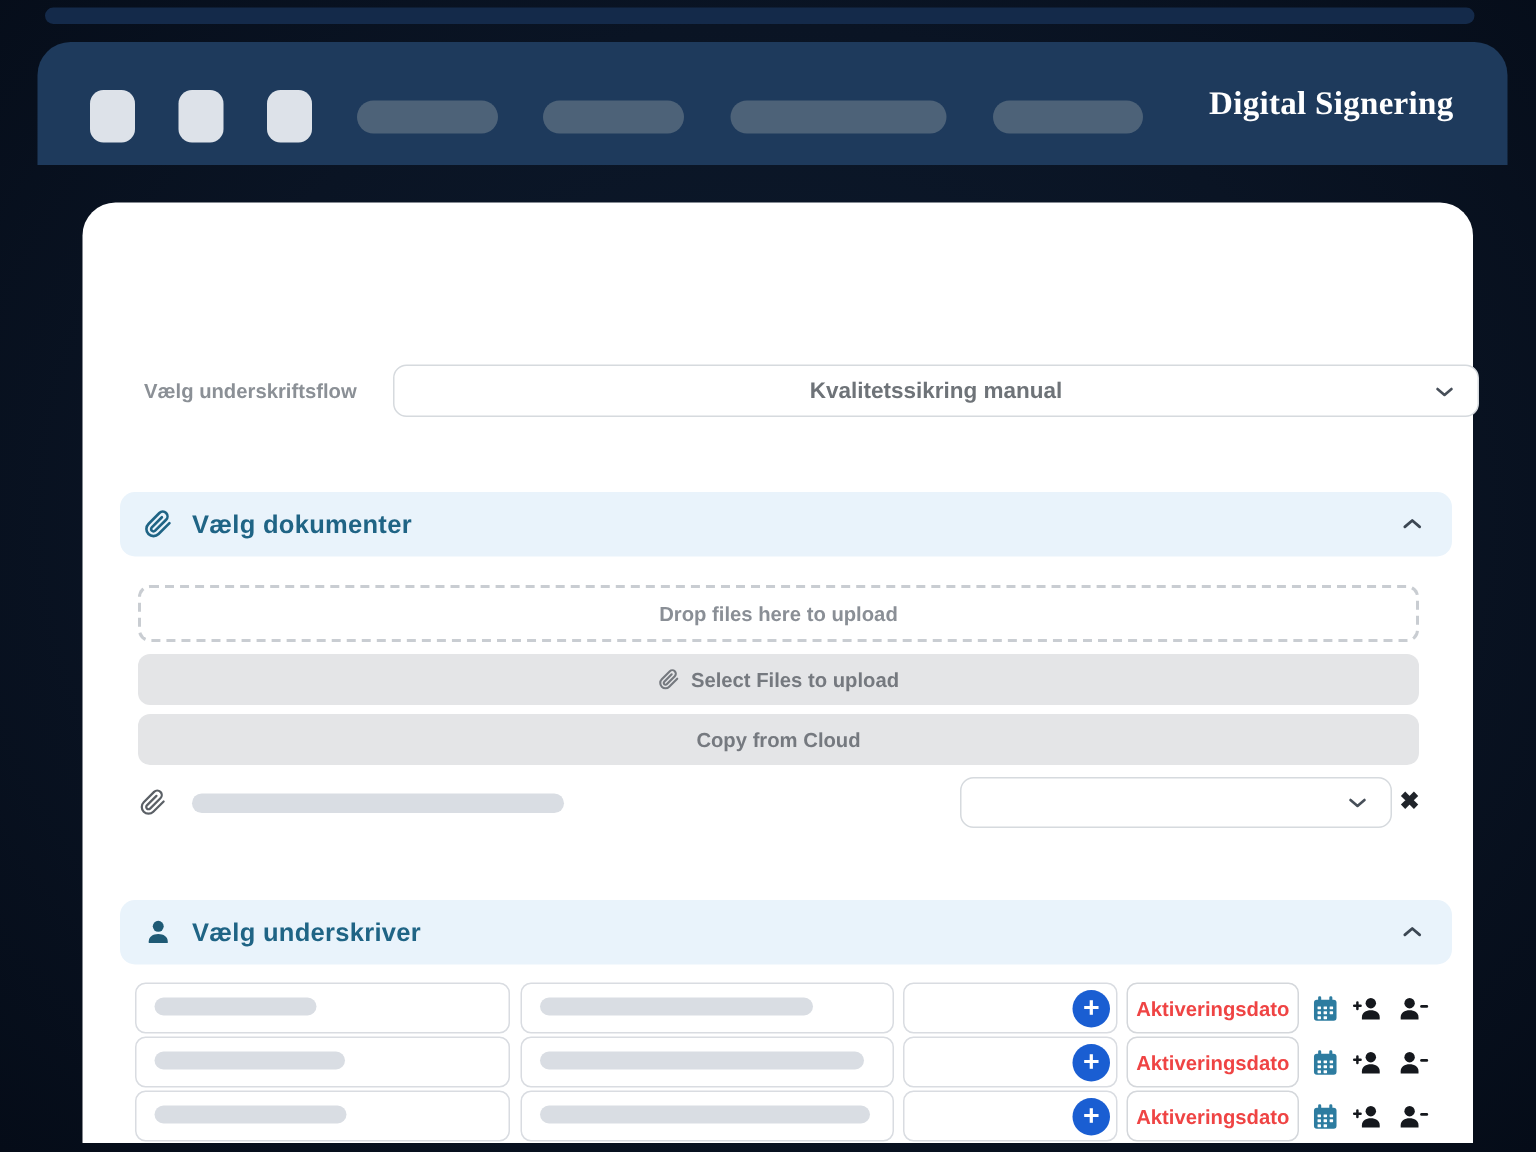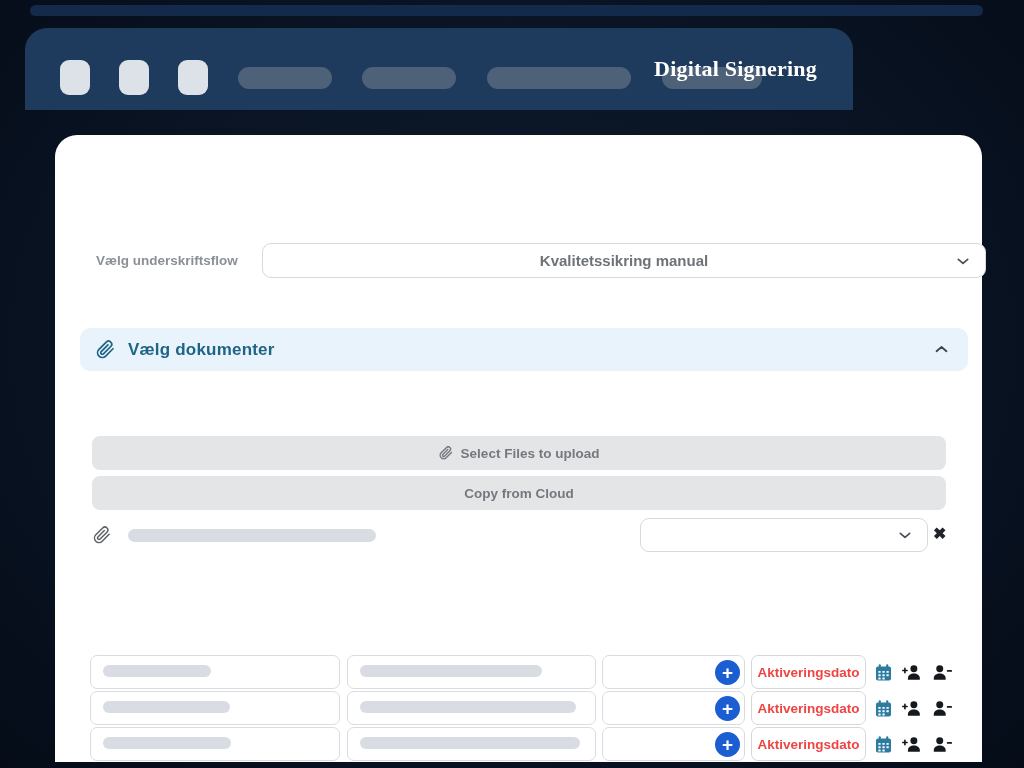--- a/index.html
+++ b/index.html
@@ -6,21 +6,21 @@
   html,body { background:#04080f; }
   #stage {
     position:relative; width:1024px; height:768px; overflow:hidden;
     background: radial-gradient(ellipse at 50% 45%, #0d1b2e 0%, #0a1424 55%, #050c18 100%);
     font-family:"Liberation Sans", sans-serif;
   }
   .abs { position:absolute; }
 
   
   .top-strip { left:30px; top:5px; width:953px; height:11px; border-radius:8px; background:#142a4a; }
-  .chrome { left:25px; top:28px; width:828px; height:82px; background:#1e3a5c; border-radius:22px 22px 0 0; }
+  .chrome { left:25px; top:28px; width:980px; height:82px; background:#1e3a5c; border-radius:22px 22px 0 0; }
   .sq { top:32px; width:30px; height:35px; border-radius:9px; background:#dde2e9; position:absolute; }
   .pill { top:39px; height:22px; border-radius:11px; background:#4d6278; position:absolute; }
   .app-title {
     position:absolute; right:36px; top:50%; transform:translateY(-50%);
     color:#ffffff; font-family:"Liberation Serif", serif; font-weight:700; font-size:22px; letter-spacing:.2px;
   }
 
   
   .card { left:55px; top:135px; width:927px; height:627px; background:#ffffff; border-radius:22px 22px 0 0; }
 
@@ -119,20 +119,23 @@
           </svg>
       </span>
       <span class="sec-title">Vælg dokumenter</span>
       <span class="sec-chevron icon">
         <svg viewBox="0 0 24 24" width="17" height="17" fill="none" stroke="currentColor" stroke-width="2.6" stroke-linecap="round" stroke-linejoin="round">
             <polyline points="5 14.5 12 8.5 19 14.5"></polyline>
           </svg>
       </span>
     </div>
 
+    <div class="dropzone">
+      <span>Drop files here to upload</span>
+    </div>
 
     <button class="gray-btn" style="top:341px">
       <span>Copy from Cloud</span>
     </button>
 
     <button class="gray-btn" style="top:301px">
       <span class="icon">
         <svg viewBox="0 0 24 24" width="14" height="14" fill="none" stroke="currentColor" stroke-width="2.4" stroke-linecap="round" stroke-linejoin="round">
             <path d="M21.44 11.05l-9.19 9.19a6 6 0 0 1-8.49-8.49l9.19-9.19a4 4 0 0 1 5.66 5.66l-9.2 9.19a2 2 0 0 1-2.83-2.83l8.49-8.48"></path>
           </svg>
@@ -150,20 +153,34 @@
       <div class="select" style="left:585px;top:0;width:288px;height:34px">
         <span class="dd icon">
           <svg viewBox="0 0 24 24" width="16" height="16" fill="none" stroke="currentColor" stroke-width="2.6" stroke-linecap="round" stroke-linejoin="round">
               <polyline points="5 9.5 12 15.5 19 9.5"></polyline>
             </svg>
         </span>
       </div>
       <span class="file-row-close">✖</span>
     </div>
 
+    <div class="sec-header" style="top:465px">
+      <span class="icon" style="color:#1f5a75">
+        <svg viewBox="0 0 24 24" width="19" height="19" fill="currentColor">
+            <circle cx="12" cy="7" r="4.6"></circle>
+            <path d="M12 13.4c-4.4 0-8 2.3-8 6.1V21h16v-1.5c0-3.8-3.6-6.1-8-6.1z"></path>
+          </svg>
+      </span>
+      <span class="sec-title">Vælg underskriver</span>
+      <span class="sec-chevron icon">
+        <svg viewBox="0 0 24 24" width="17" height="17" fill="none" stroke="currentColor" stroke-width="2.6" stroke-linecap="round" stroke-linejoin="round">
+            <polyline points="5 14.5 12 8.5 19 14.5"></polyline>
+          </svg>
+      </span>
+    </div>
 
     <div class="signer-row" style="top:520px">
       <div class="input-box" style="left:0;width:250px">
           <div class="skel" style="width:108px"></div>
         </div>
       <div class="input-box" style="left:257px;width:249px">
           <div class="skel" style="width:182px"></div>
         </div>
       <div class="input-box" style="left:512px;width:143px">
         <div class="plus-circle">+</div>

